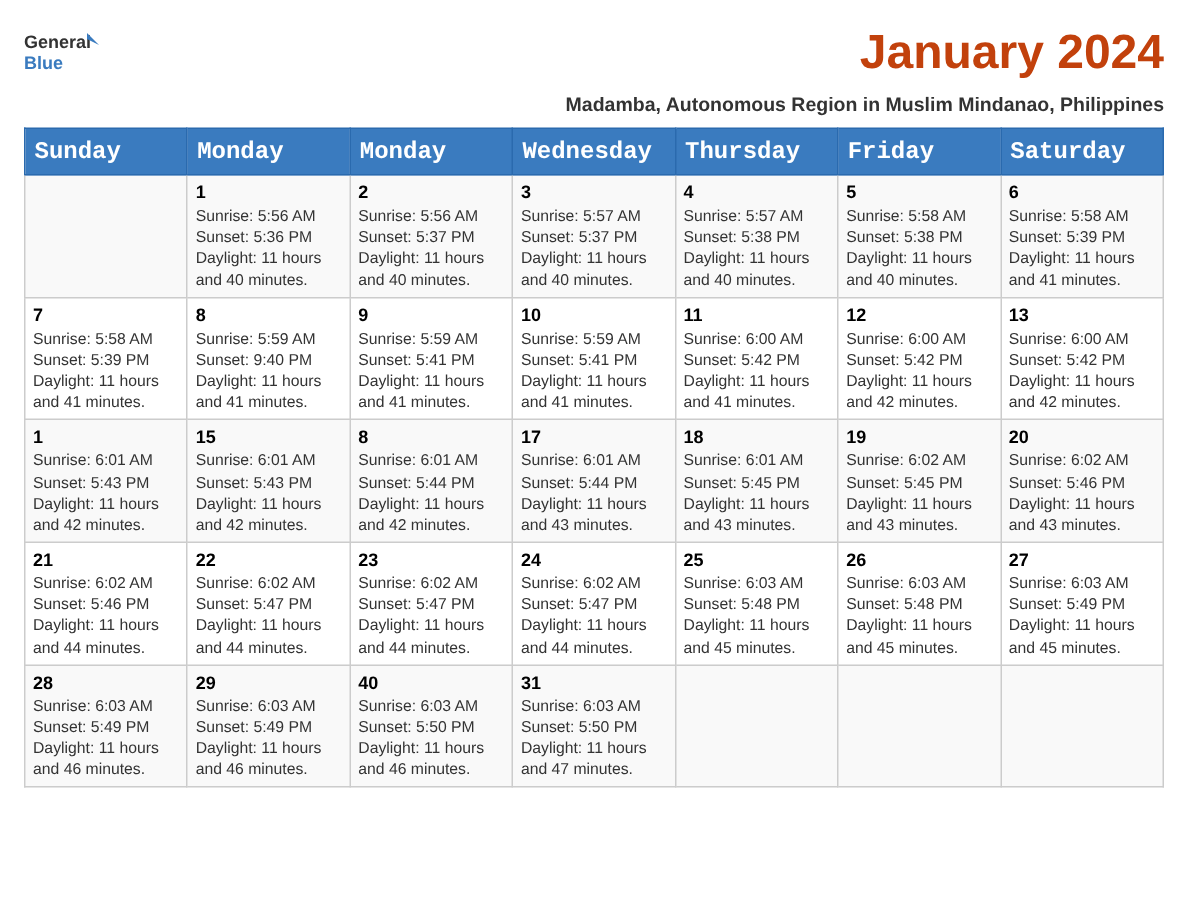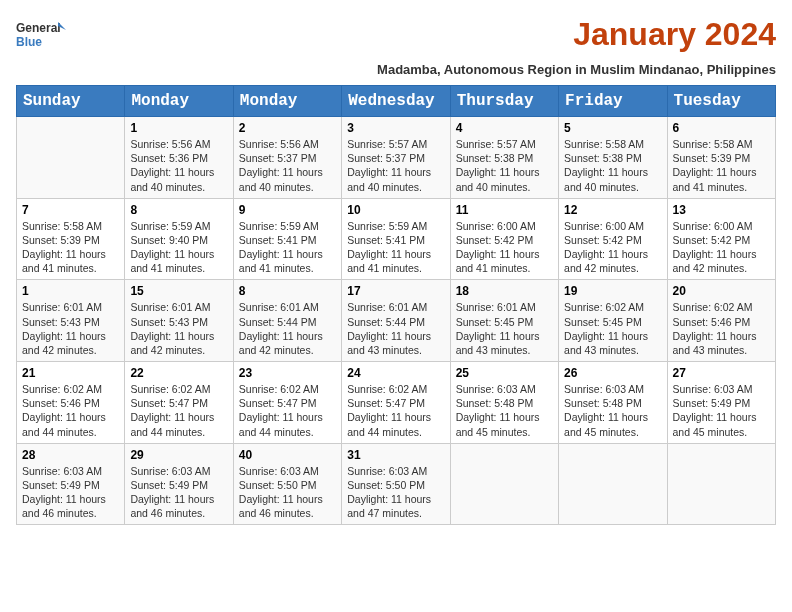--- a/index.html
+++ b/index.html
@@ -93,21 +93,21 @@
 
 <table>
   <thead>
     <tr id="header-row">
         <th>Sunday</th>
         <th>Monday</th>
         <th>Monday</th>
         <th>Wednesday</th>
         <th>Thursday</th>
         <th>Friday</th>
-        <th>Tuesday</th>
+        <th>Saturday</th>
       </tr>
   </thead>
   <tbody id="calendar-body">
       <tr>
         <td></td>
         <td>
           <span class="day-number">1</span>
           <div class="cell-content">Sunrise: 5:56 AM
 Sunset: 5:36 PM
 Daylight: 11 hours

